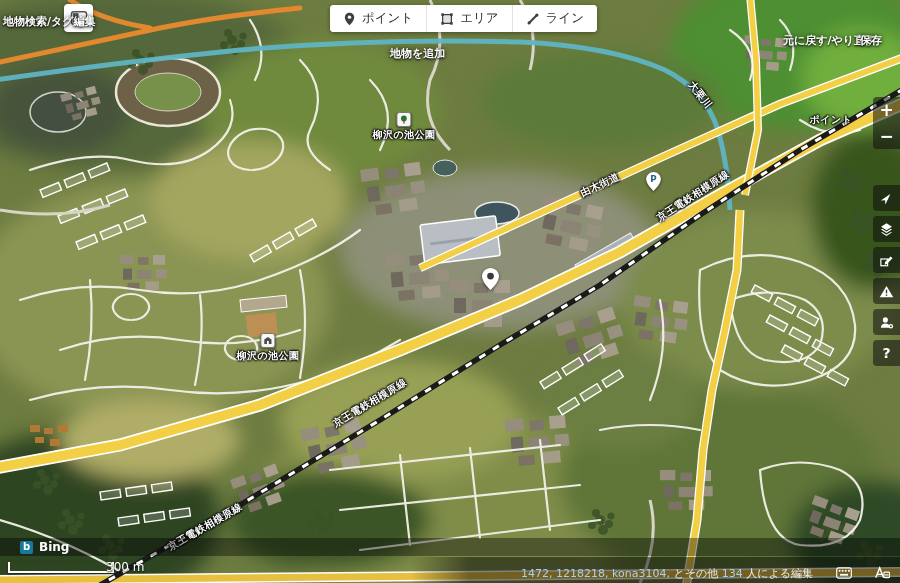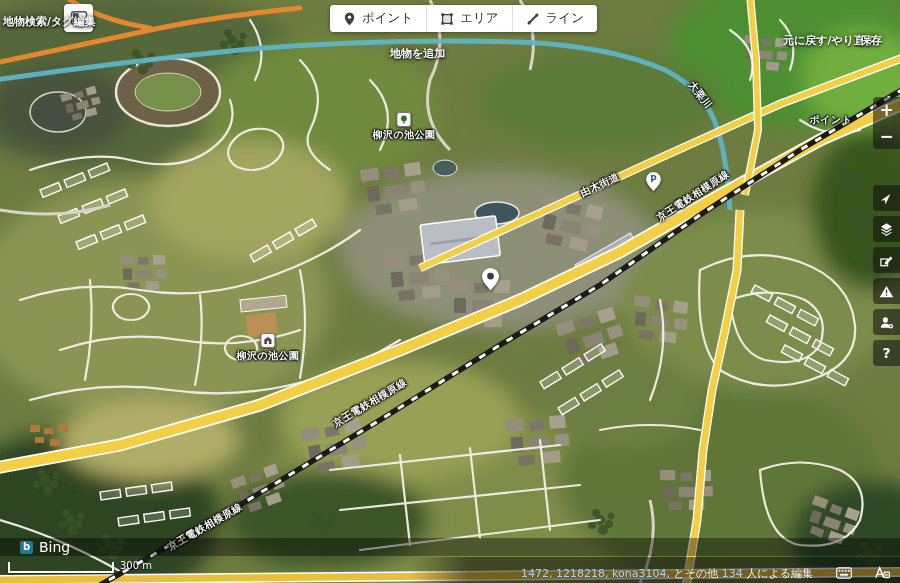--- a/index.html
+++ b/index.html
@@ -61,27 +61,27 @@
   
   .attrib-bar{
     position:absolute;left:0;right:0;top:538px;height:18px;z-index:30;
     background:rgba(0,0,0,.38);display:flex;align-items:center;gap:6px;padding-left:20px;
     color:#e8e8e8;font-size:9.5px;
   }
   .bing-logo{
     width:13px;height:13px;border-radius:2px;background:#17799c;color:#fff;
     font-size:10px;font-weight:bold;display:flex;align-items:center;justify-content:center;line-height:1;
   }
-  .bing-name{font-size:14px;color:#fff;font-weight:normal;}
+  .bing-name{font-size:12px;color:#fff;font-weight:bold;}
   .scalebar{
     position:absolute;left:8px;top:562px;width:102px;height:9px;z-index:30;
     border-left:2px solid #fff;border-right:2px solid #fff;border-bottom:2px solid #fff;
     box-shadow:0 1px 2px rgba(0,0,0,.5);
   }
-  .scalelabel{position:absolute;left:120px;top:560px;z-index:30;color:#fff;font-size:10px;
+  .scalelabel{position:absolute;left:106px;top:560px;z-index:30;color:#fff;font-size:12px;
     text-shadow:0 1px 2px rgba(0,0,0,.9);}
   .editbar{
     position:absolute;right:0;top:557px;height:32px;width:480px;z-index:30;
     background:linear-gradient(to right,rgba(0,0,0,0),rgba(0,0,0,.5) 12%,rgba(0,0,0,.5));
     display:flex;align-items:center;justify-content:flex-end;gap:23px;padding-right:10px;
     color:#eee;font-size:11px;white-space:nowrap;
   }
   .userlink{color:#a8d0f0;cursor:pointer;}
   .badge{
     background:#2f7fc1;color:#fff;border-radius:4px;padding:2px 8px;font-size:11px;cursor:pointer;

